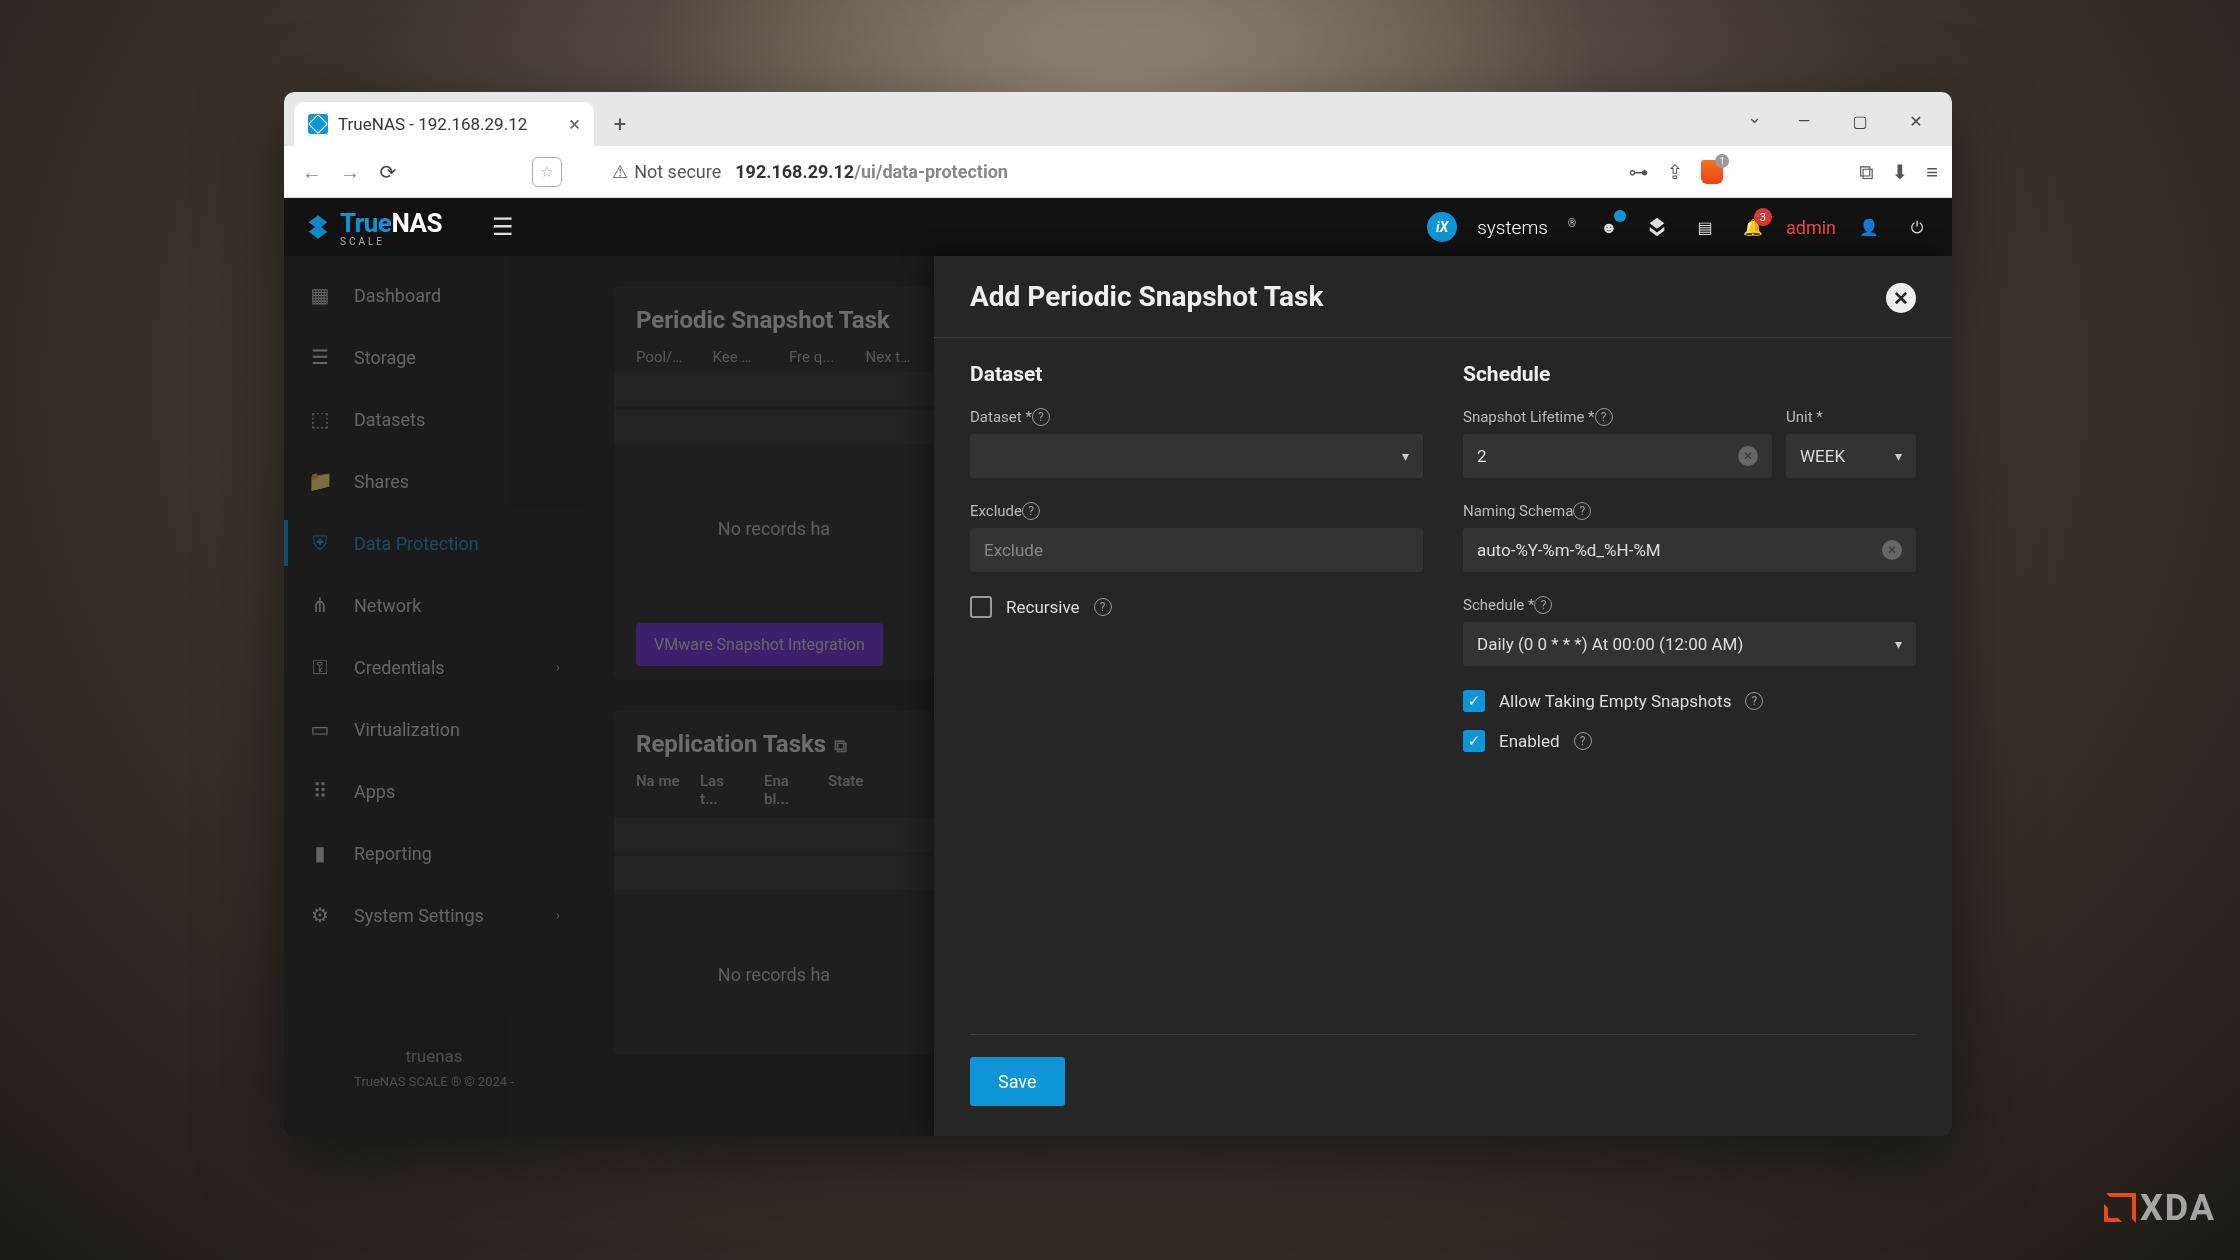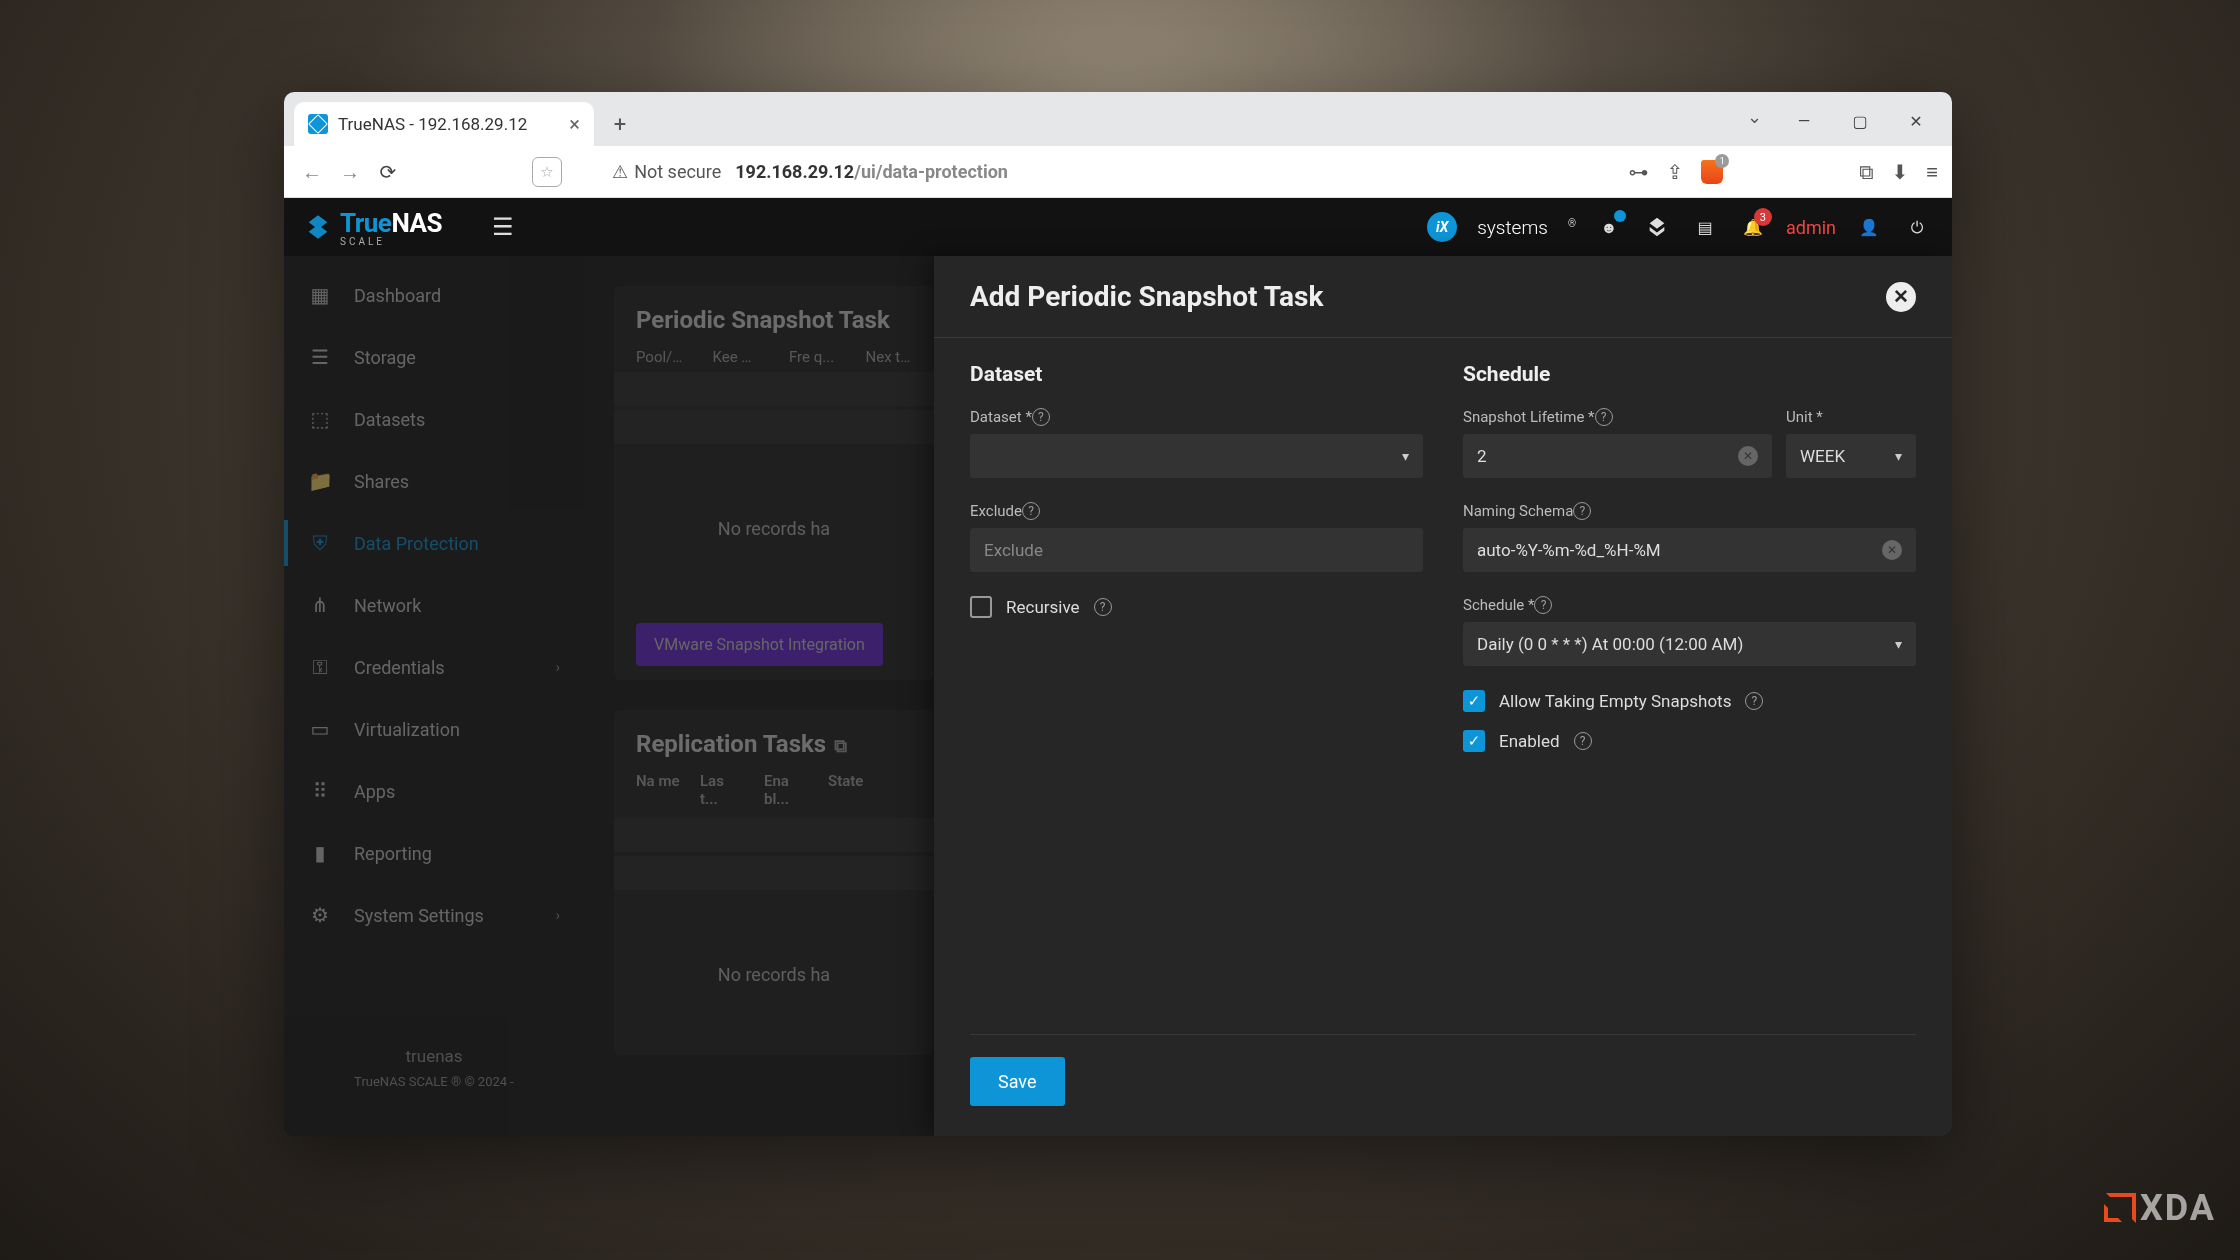--- a/index.html
+++ b/index.html
@@ -76,21 +76,21 @@
 .empty-msg::before { content:""; display:block; height:30px; }
 .empty-msg::after { content:""; display:block; height:30px; }
 .card .stripe { height:34px; background:#303030; margin-bottom:4px; }
 .vmware-btn { background:#6d28d9; color:#ccc; border:none; padding:12px 18px; font-size:16px; border-radius:4px; margin:14px 22px; cursor:pointer; }
 .ext-link { font-size:18px; color:#aaa; margin-left:8px; }
 .tbl-head2 { display:flex; padding:0 22px 10px; gap:20px; font-size:15px; color:#aaa; font-weight:600; }
 .tbl-head2 span { width:44px; }
 
 
 .panel { position:absolute; top:0; right:0; bottom:0; width:1018px; background:#262626; box-shadow:-8px 0 24px rgba(0,0,0,0.4); display:flex; flex-direction:column; z-index:10; }
-.panel-title-row { display:flex; align-items:center; padding:24px 36px; }
+.panel-title-row { display:flex; align-items:flex-end; padding:24px 36px; }
 .panel-title { font-size:28px; font-weight:700; color:#eee; }
 .panel-close { margin-left:auto; width:30px; height:30px; border-radius:50%; background:#eee; color:#262626; display:flex; align-items:center; justify-content:center; font-size:19px; cursor:pointer; font-weight:700; }
 .panel-divider { height:1px; background:#3a3a3a; }
 .panel-body { flex:1; padding:24px 36px; display:flex; gap:40px; }
 .col { flex:1; display:flex; flex-direction:column; }
 .section-h { font-size:21px; font-weight:700; color:#eee; margin-bottom:22px; }
 .field { margin-bottom:24px; }
 .field-label { font-size:15px; color:#bbb; margin-bottom:8px; display:flex; align-items:flex-end; }
 .help { width:18px; height:18px; border:1.8px solid #999; border-radius:50%; display:inline-flex; align-items:center; justify-content:center; font-size:12px; color:#999; cursor:pointer; }
 .input, .select { width:100%; height:44px; background:#333; border:none; border-radius:3px; color:#ddd; padding:0 14px; font-size:17px; display:flex; align-items:center; position:relative; }

